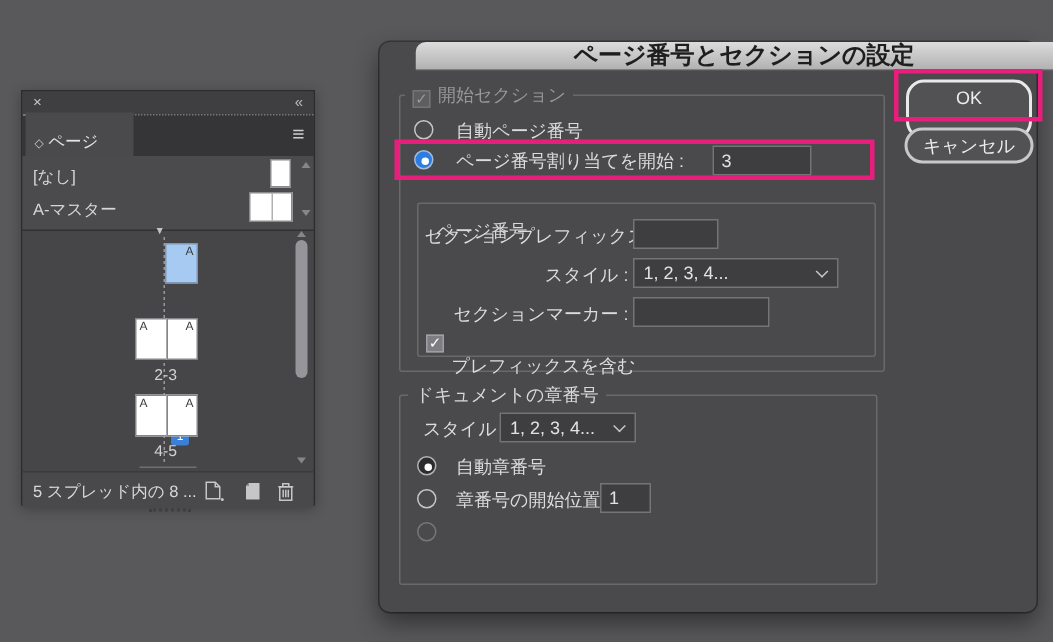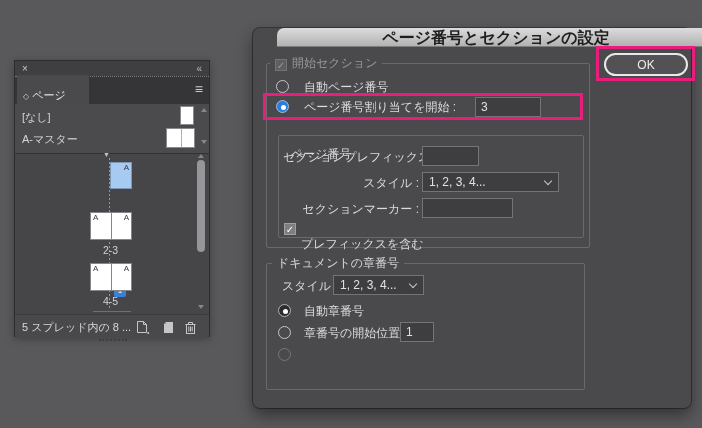--- a/index.html
+++ b/index.html
@@ -219,16 +219,17 @@
     <span class="lbl" style="left:51px;top:275px;">自動章番号</span>
 
     <span class="radio" style="left:25px;top:298px;"></span>
     <span class="lbl" style="left:51px;top:297px;">章番号の開始位置 :</span>
     <input class="field" style="left: 147px; top: 294px; width: 34px;" readonly="" value="1">
 
     <span class="radio disabled" style="left:25px;top:320px;"></span>
 
 
     <div class="pink" style="left:343px;top:18px;width:99px;height:35px;"></div>
-    <div class="btn btn-ok" style="left:351px;top:25px;width:84px;height:23px;">OK</div>
+    <div class="btn btn-ok" style="left:351px;top:25px;width:84px;height:40px;">OK</div>
+    <div class="btn btn-cancel" style="left:350px;top:57px;width:86px;height:24px;">キャンセル</div>
   </div>
 
 </div>
 
 </body></html>

